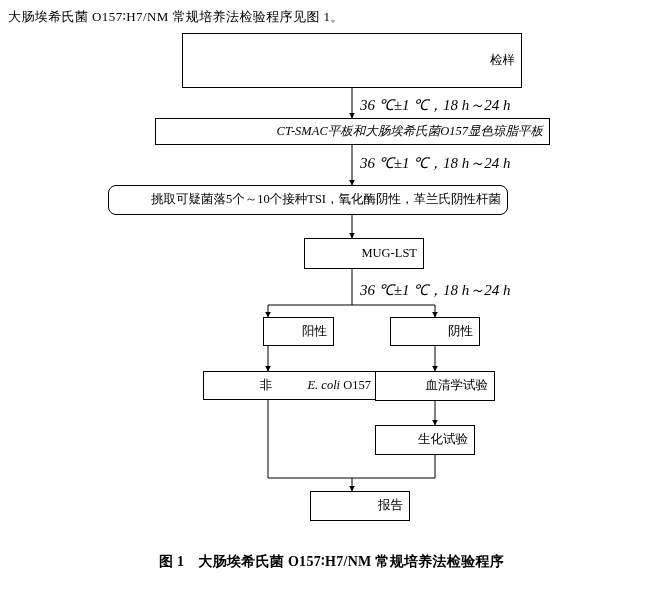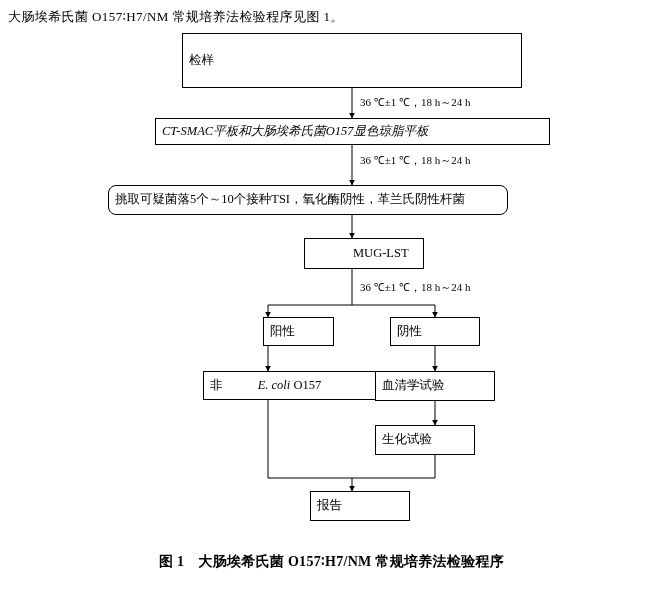--- a/index.html
+++ b/index.html
@@ -23,34 +23,35 @@
     letter-spacing: 0.4px;
     white-space: nowrap;
   }
   .node {
     position: absolute;
     border: 1px solid #000000;
     background: #ffffff;
     box-sizing: border-box;
     display: flex;
     flex-direction: column;
-    align-items: flex-start;
+    align-items: flex-end;
     justify-content: center;
     font-size: 12.5px;
     line-height: 1.55;
     text-align: center;
     padding: 3px 6px;
   }
   .node .line {
     white-space: nowrap;
   }
   .edge-label {
     position: absolute;
-    font-size: 11px;
+    font-size: 15px;
     white-space: nowrap;
+    font-style: italic;
   }
   svg.connectors {
     position: absolute;
     left: 0;
     top: 0;
     width: 663px;
     height: 589px;
     pointer-events: none;
   }
   .caption {

